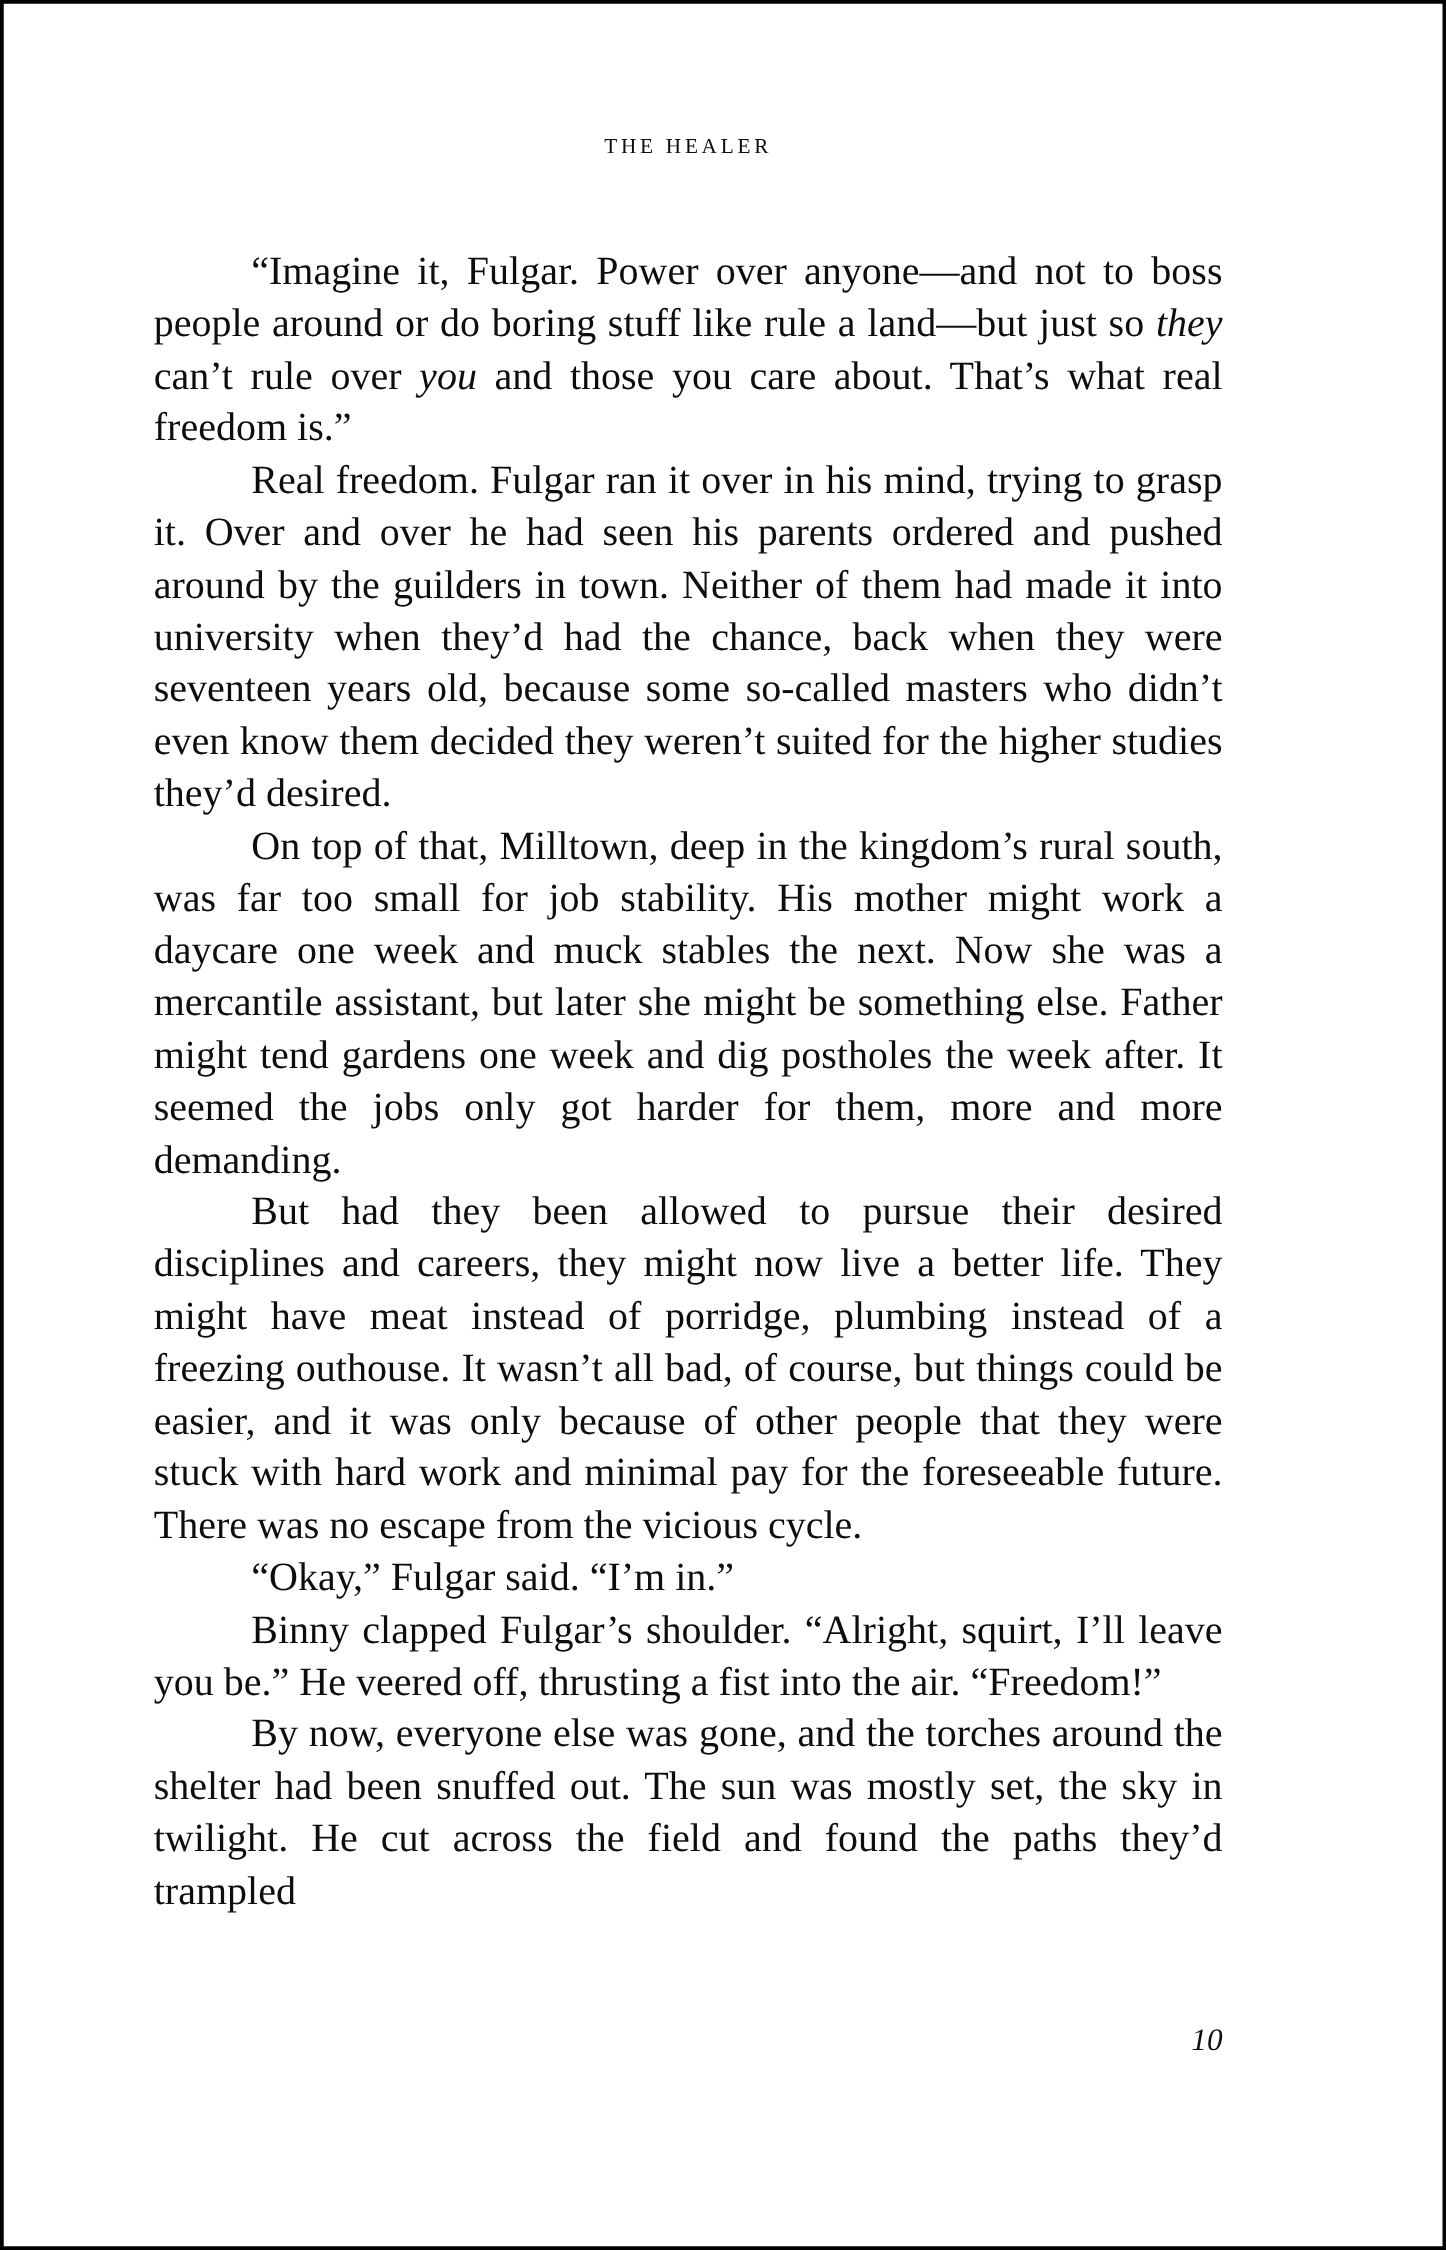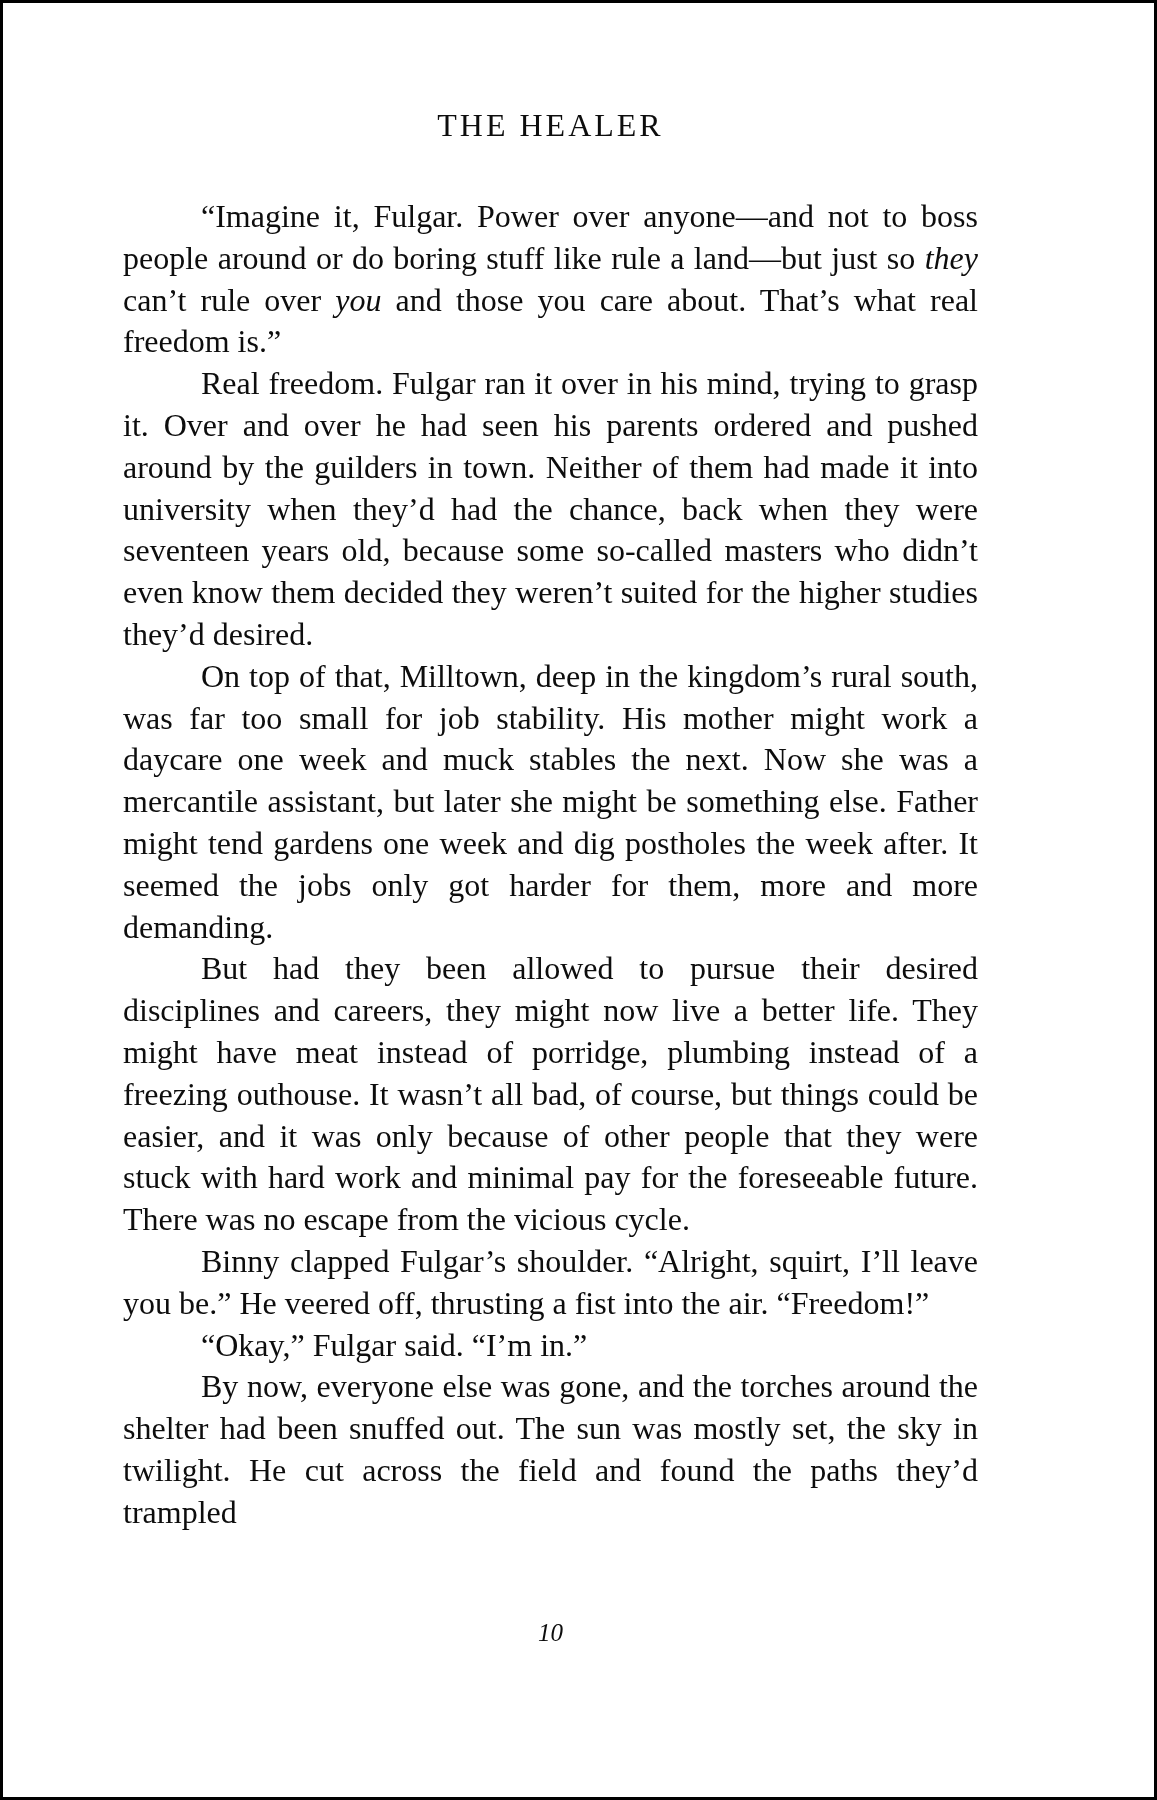--- a/index.html
+++ b/index.html
@@ -13,21 +13,21 @@
     font-family: "Liberation Serif", "DejaVu Serif", serif;
     color: #0d0d0d;
     overflow: hidden;
   }
   .chapter-title {
     position: absolute;
     top: 104px;
     left: 120px;
     width: 855px;
     text-align: center;
-    font-size: 32px;
+    font-size: 17px;
     letter-spacing: 3px;
     white-space: nowrap;
   }
   .body-text {
     position: absolute;
     top: 193px;
     left: 120px;
     width: 855px;
     font-size: 32px;
     line-height: 41.8px;
@@ -37,33 +37,33 @@
     margin: 0;
     padding: 0;
     text-indent: 78px;
   }
   .body-text em { font-style: italic; }
   .folio {
     position: absolute;
     top: 1616px;
     left: 120px;
     width: 855px;
-    text-align: center;
+    text-align: right;
     font-style: italic;
     font-size: 25px;
   }
 </style>
 </head>
 <body>
 
 <header class="chapter-title">THE HEALER</header>
 
 <main class="body-text">
     <p><span>“Imagine it, Fulgar. Power over anyone—and not to boss people around or do boring stuff like rule a land—but just so </span><em>they</em><span> can’t rule over </span><em>you</em><span> and those you care about. That’s what real freedom is.”</span></p>
     <p><span>Real freedom. Fulgar ran it over in his mind, trying to grasp it. Over and over he had seen his parents ordered and pushed around by the guilders in town. Neither of them had made it into university when they’d had the chance, back when they were seventeen years old, because some so-called masters who didn’t even know them decided they weren’t suited for the higher studies they’d desired.</span></p>
     <p><span>On top of that, Milltown, deep in the kingdom’s rural south, was far too small for job stability. His mother might work a daycare one week and muck stables the next. Now she was a mercantile assistant, but later she might be something else. Father might tend gardens one week and dig postholes the week after. It seemed the jobs only got harder for them, more and more demanding.</span></p>
     <p><span>But had they been allowed to pursue their desired disciplines and careers, they might now live a better life. They might have meat instead of porridge, plumbing instead of a freezing outhouse. It wasn’t all bad, of course, but things could be easier, and it was only because of other people that they were stuck with hard work and minimal pay for the foreseeable future. There was no escape from the vicious cycle.</span></p>
+    <p><span>“Okay,” Fulgar said. “I’m in.”</span></p>
     <p><span>Binny clapped Fulgar’s shoulder. “Alright, squirt, I’ll leave you be.” He veered off, thrusting a fist into the air. “Freedom!”</span></p>
-    <p><span>“Okay,” Fulgar said. “I’m in.”</span></p>
     <p><span>By now, everyone else was gone, and the torches around the shelter had been snuffed out. The sun was mostly set, the sky in twilight. He cut across the field and found the paths they’d trampled</span></p>
   </main>
 
 <footer class="folio">10</footer>
 
 </body></html>

